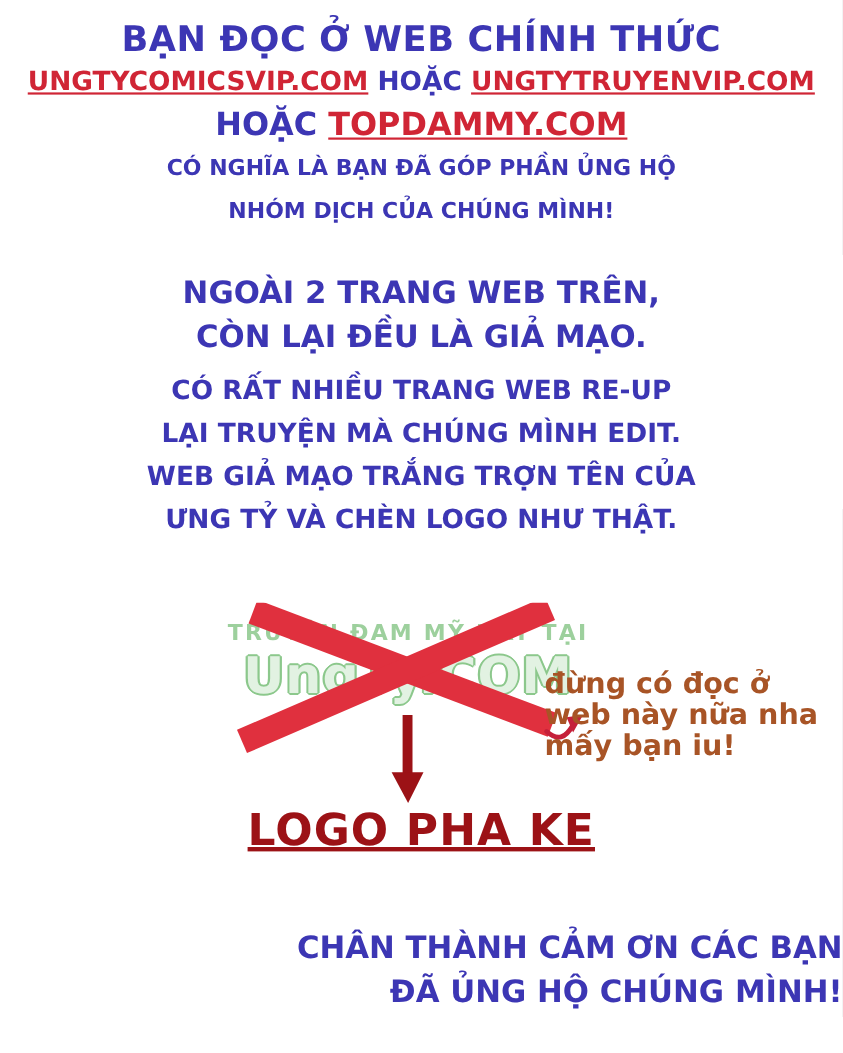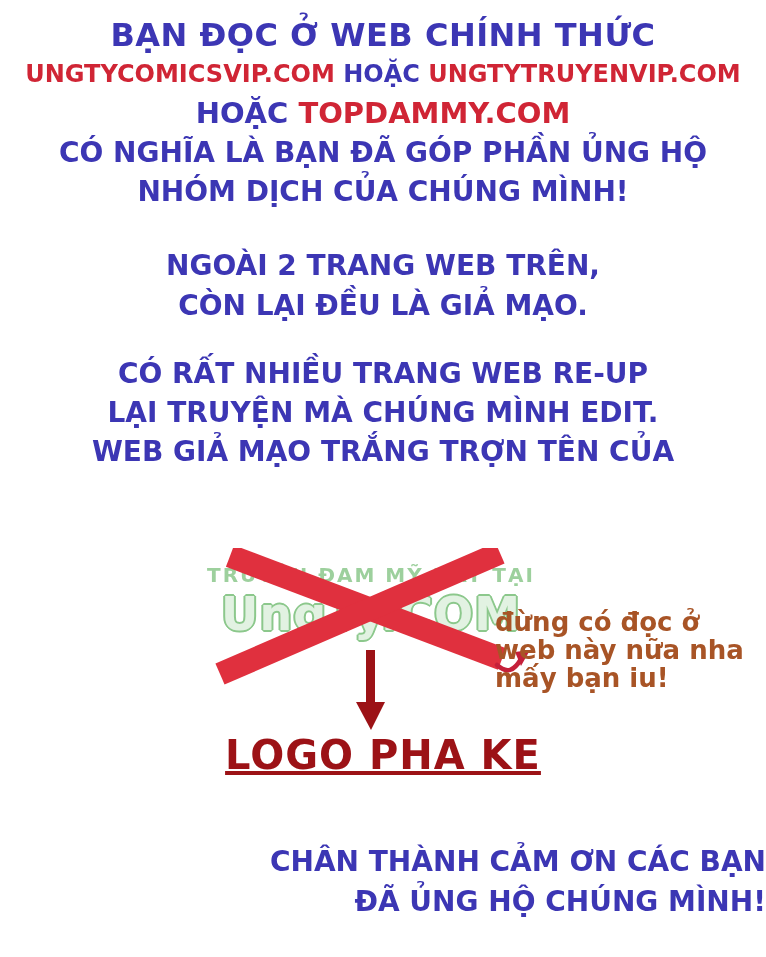--- a/index.html
+++ b/index.html
@@ -12,32 +12,32 @@
     position:relative;
     width:766px;height:957px;
     margin:0 auto;
     background:var(--bg);
     overflow:hidden;
     font-family:"DejaVu Sans",sans-serif;
     font-weight:bold;
   }
   .line{white-space:nowrap;}
   .blue{color:var(--blue);}
-  .red{color:var(--red);}
+  .red{color:var(--red);text-decoration:underline;}
   .center{position:absolute;left:0;width:766px;text-align:center;}
 
   .header{top:16px;line-height:39px;}
   .header .l1{font-size:32px;letter-spacing:.5px;}
   .header .l2{font-size:24px;}
   .header .l3{font-size:29px;text-align:center;}
-  .header .l4,.header .l5{font-size:28px;}
+  .header .l4,.header .l5{font-size:20px;}
 
   .notice{top:246px;font-size:28px;line-height:40px;}
 
-  .warning{top:354px;font-size:28px;line-height:39px;}
+  .warning{top:336px;font-size:24px;line-height:39px;}
   .fake-site{
     color:var(--olive);
     position:relative;display:inline-block;padding:0 2px;
   }
   .fake-site::after{
     content:"";position:absolute;left:-10px;right:-16px;top:15px;height:7px;
     background:var(--red);transform:rotate(-2deg);border-radius:3px;
   }
 
   .logo-cluster{position:absolute;top:548px;left:0;width:766px;height:196px;}
@@ -84,20 +84,21 @@
 
   <section class="center notice blue">
     <div class="line">NGOÀI 2 TRANG WEB TRÊN,</div>
     <div class="line">CÒN LẠI ĐỀU LÀ GIẢ MẠO.</div>
   </section>
 
   <section class="center warning blue">
     <div class="line">CÓ RẤT NHIỀU TRANG WEB RE-UP</div>
     <div class="line">LẠI TRUYỆN MÀ CHÚNG MÌNH EDIT.</div>
     <div class="line">WEB GIẢ MẠO TRẮNG TRỢN TÊN CỦA</div>
+    <div class="line">ƯNG TỶ VÀ CHÈN LOGO NHƯ THẬT.</div>
   </section>
 
   <div class="logo-cluster">
     <div class="fake-logo">
       <div class="tagline">TRUYỆN ĐAM MỸ HAY TẠI</div>
       <div class="site">UngTy.COM</div>
     </div>
 
     <svg class="x-overlay" viewBox="0 0 766 196">
       <g>

